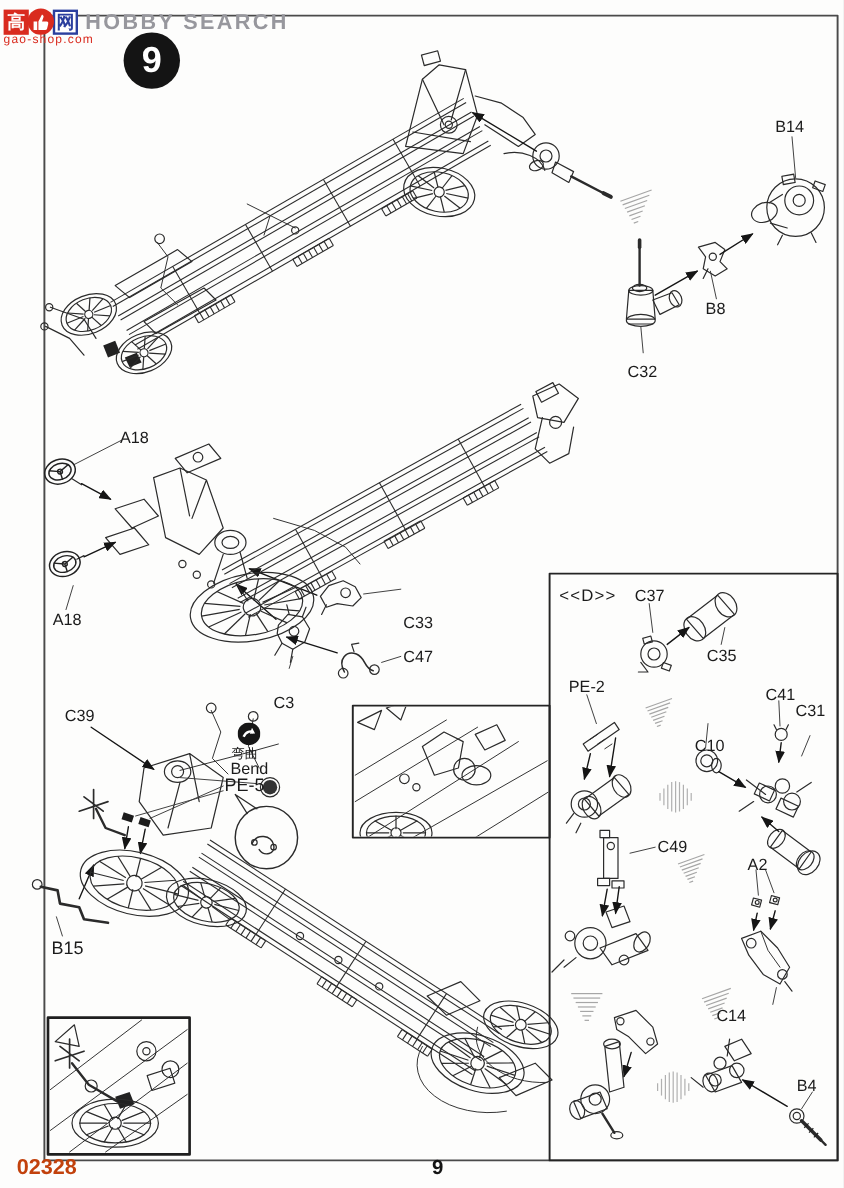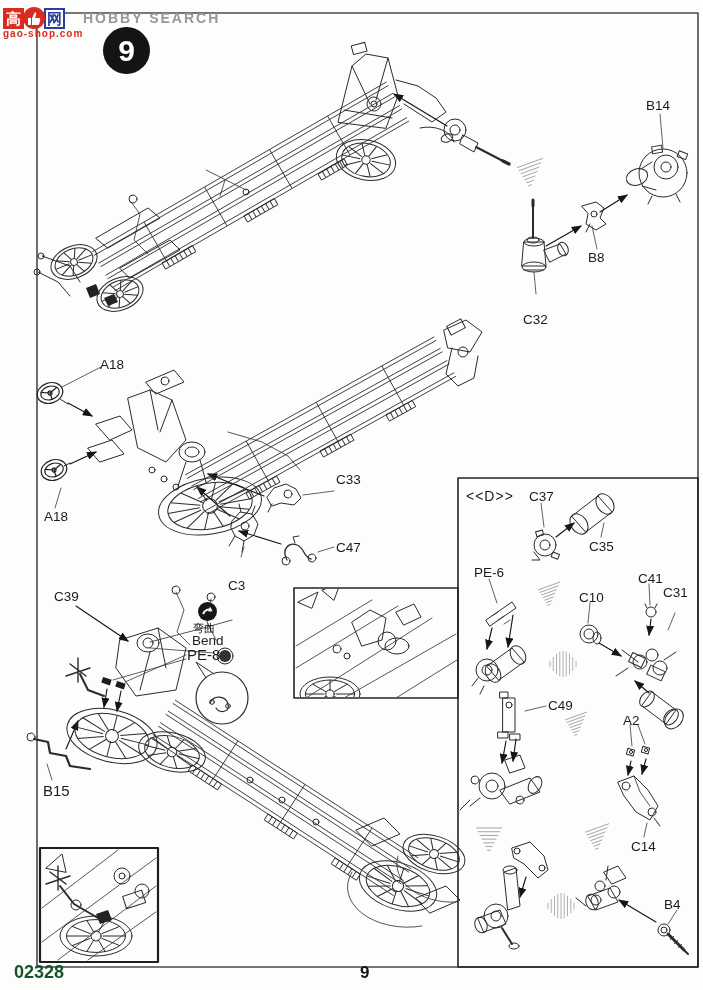--- a/index.html
+++ b/index.html
@@ -19,27 +19,27 @@
   .lbl.sm{font-size:11px;}
   .lbl.dt{font-size:14px;letter-spacing:1px;}
   
   .wm{position:absolute;left:3px;top:6px;z-index:6;}
   .wm-row{display:flex;align-items:center;height:24px;}
   .wm-box{display:inline-block;width:21px;height:21px;text-align:center;line-height:21px;
           font-weight:bold;font-size:15px;box-sizing:border-box;}
   .wm-box.red{background:#d92b1f;color:#fff;}
   .wm-box.blue{background:#fff;border:2px solid #2b3f9e;color:#2b3f9e;line-height:17px;}
   .wm-thumb{display:inline-block;width:24px;height:24px;margin:0 -2px;position:relative;z-index:2;}
-  .wm-brand{color:#97979d;font-weight:bold;font-size:14px;letter-spacing:2px;margin-left:18px;}
-  .wm-url{color:#d92b1f;font-weight:bold;font-size:10px;letter-spacing:1px;margin-top:-2px;}
+  .wm-brand{color:#97979d;font-weight:bold;font-size:18px;letter-spacing:2px;margin-left:6px;}
+  .wm-url{color:#d92b1f;font-weight:normal;font-size:10px;letter-spacing:1px;margin-top:-2px;}
   .step{position:absolute;left:103px;top:27px;width:47px;height:47px;border-radius:50%;
         background:#141414;z-index:5;display:flex;align-items:center;justify-content:center;}
   .step span{color:#fff;font-size:30px;font-weight:bold;}
   .bend-icon{position:absolute;left:198px;top:602px;z-index:4;}
-  .footer-kit{position:absolute;left:14px;top:962px;font-size:18px;font-weight:bold;color:#14532d;z-index:4;}
+  .footer-kit{position:absolute;left:14px;top:962px;font-size:18px;font-weight:bold;color:#c2410c;z-index:4;}
   .footer-page{position:absolute;left:360px;top:963px;font-size:17px;font-weight:bold;color:#141414;z-index:4;}
 </style>
 </head>
 <body>
 
 <div class="page">
 
 <svg id="art" viewBox="0 0 703 990">
   <defs>
     <marker id="ah" markerWidth="9" markerHeight="7" refX="8" refY="3.5" orient="auto">
@@ -767,48 +767,48 @@
   </div>
   <div class="wm-url">gao-shop.com</div>
 </div>
 
 <div class="step">
   <span>9</span>
 </div>
 
 <span class="lbl" style="left:646px;top:98px">B14</span>
 <span class="lbl" style="left:588px;top:250px">B8</span>
-<span class="lbl" style="left:523px;top:312px">C32</span>
+<span class="lbl" style="left:523px;top:302px">C32</span>
 <span class="lbl" style="left:100px;top:357px">A18</span>
 <span class="lbl" style="left:44px;top:509px">A18</span>
-<span class="lbl" style="left:336px;top:472px">C33</span>
+<span class="lbl" style="left:336px;top:511px">C33</span>
 <span class="lbl" style="left:228px;top:578px">C3</span>
 <span class="lbl" style="left:336px;top:540px">C47</span>
 <span class="lbl" style="left:54px;top:589px">C39</span>
 <span class="lbl lg" style="left:43px;top:782px">B15</span>
 
 <div class="bend-icon">
   <svg width="19" height="19">
         <circle cx="9.5" cy="9.5" r="9.5" fill="#161616"></circle>
   <path d="M5,12 C7,7.5 11,6.5 13,8.5" stroke="#fff" stroke-width="2" fill="none"></path>
   <path d="M12,4.5 L14.6,9.2 L10.2,9.4 Z" fill="#fff"></path>
       </svg>
 </div>
 <span class="lbl sm" style="left:193px;top:621px">弯曲</span>
 <span class="lbl" style="left:192px;top:633px">Bend</span>
-<span class="lbl lg" style="left:187px;top:646px">PE-8</span>
+<span class="lbl lg" style="left:187px;top:646px">PE-5</span>
 
 <span class="lbl dt" style="left:466px;top:488px">&lt;&lt;D&gt;&gt;</span>
 <span class="lbl" style="left:529px;top:489px">C37</span>
 <span class="lbl" style="left:589px;top:539px">C35</span>
-<span class="lbl" style="left:474px;top:565px">PE-6</span>
-<span class="lbl" style="left:579px;top:590px">C10</span>
+<span class="lbl" style="left:474px;top:565px">PE-2</span>
+<span class="lbl" style="left:579px;top:614px">C10</span>
 <span class="lbl" style="left:638px;top:571px">C41</span>
 <span class="lbl" style="left:663px;top:585px">C31</span>
 <span class="lbl" style="left:548px;top:698px">C49</span>
 <span class="lbl" style="left:623px;top:713px">A2</span>
-<span class="lbl" style="left:631px;top:839px">C14</span>
+<span class="lbl" style="left:597px;top:839px">C14</span>
 <span class="lbl" style="left:664px;top:897px">B4</span>
 
 <span class="footer-kit">02328</span>
 <span class="footer-page">9</span>
 
 </div>
 
 </body></html>

